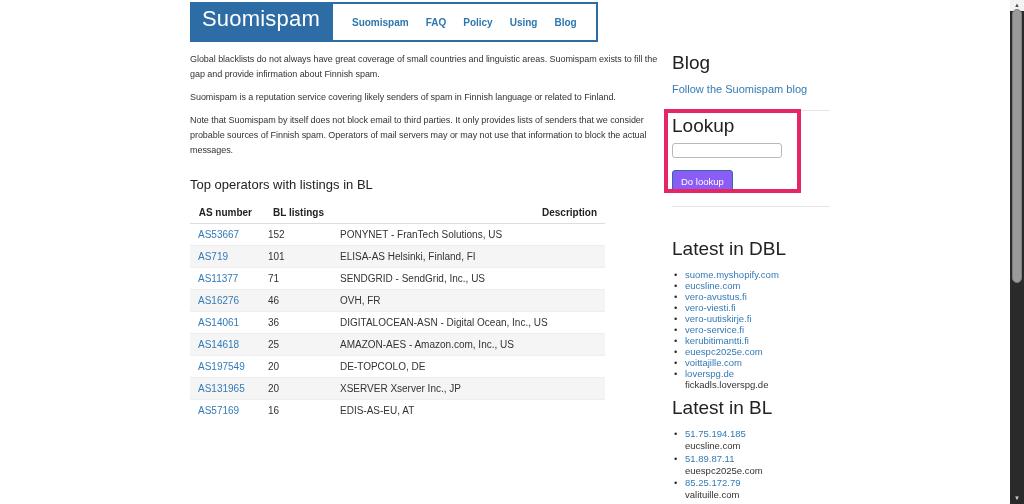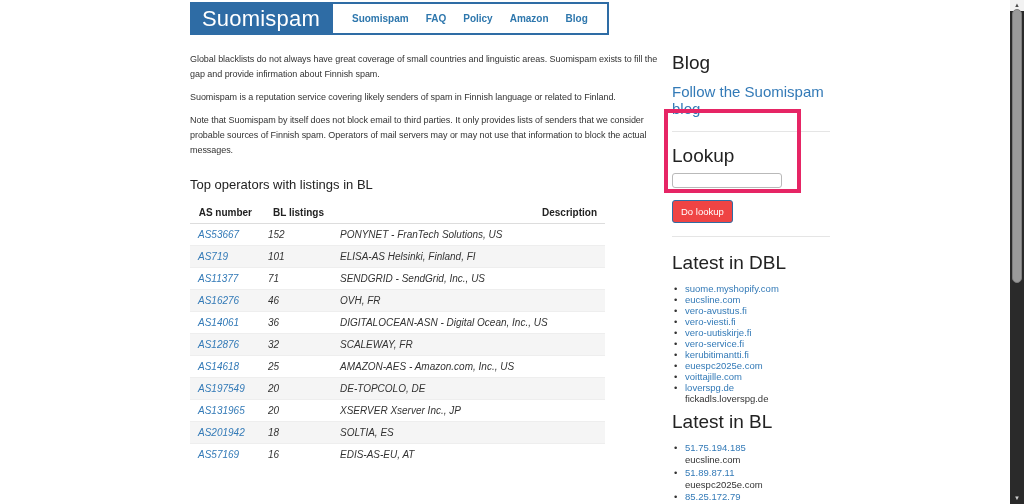--- a/index.html
+++ b/index.html
@@ -1,53 +1,53 @@
 <!DOCTYPE html>
 <html><head>
 <meta charset="utf-8">
 <style>
   * { margin:0; padding:0; box-sizing:border-box; }
   html,body { width:1024px; height:504px; overflow:hidden; background:#fff;
     font-family:"Liberation Sans", sans-serif; color:#333; }
 
   
-  .site-header { position:absolute; left:190px; top:2px; height:33px;
+  .site-header { position:absolute; left:190px; top:2px; height:40px;
     border:2px solid #2e6ca5; display:inline-flex; align-items:stretch; background:#fff; }
   .brand { background:#2e6ca5; color:#fff; font-size:22px; line-height:29px;
     padding:0 13px 0 10px; letter-spacing:0.2px; }
   .nav { display:flex; align-items:center; gap:17px; padding:0 19px; }
   .nav a { color:#2e77ad; font-size:10px; font-weight:bold; text-decoration:none; }
 
   
   .main { position:absolute; left:190px; top:44px; width:472px; }
   .main p { margin-top:8px; font-size:9px; letter-spacing:-0.05px;
     line-height:15px; color:#333; }
   .main h2 { margin-top:19px; font-size:13px; font-weight:500; color:#222; }
   table { margin-top:9px; border-collapse:collapse; width:415px; }
   th { text-align:right; font-size:10px; padding:6px 8px 5px 8px;
     border-bottom:1px solid #ddd; color:#222; }
-  td { font-size:10px; padding:5px 8px; border-top:1px solid #eee;font-style:italic; }
+  td { font-size:10px; padding:5px 8px; border-top:1px solid #eee; }
   tr:nth-child(even) td { background:#f5f5f5; }
   th:nth-child(1){ width:70px; } th:nth-child(2){ width:72px; }
   td a { color:#337ab7; text-decoration:none; }
 
   
   .sidebar { position:absolute; left:672px; top:44px; width:158px; }
   .sidebar h2 { font-size:19px; font-weight:500; color:#222; }
   .sidebar .h-blog { margin-top:8px; }
-  .blog-link { display:inline-block; margin-top:9px; font-size:15px;
+  .blog-link { display:inline-block; margin-top:9px; font-size:11px;
     color:#337ab7; text-decoration:none; }
   .sidebar hr { border:none; border-top:1px solid #e5e5e5; margin-top:13px; }
-  .h-lookup { margin-top:13px; }
+  .h-lookup { margin-top:4px; }
   .lookup-input { display:block; margin-top:6px; width:110px; height:15px;
     border:1px solid #b9b9b9; border-radius:3px; font-size:9.5px; padding:0 4px; }
-  .lookup-btn { display:inline-block; margin-top:12px; background:#ef4444;
+  .lookup-btn { display:inline-block; margin-top:12px; background:#8b5cf6;
     border:1px solid #2e6da4; border-radius:3px; color:#fff; font-size:9.5px;
     padding:5px 8px; cursor:pointer; font-family:inherit; }
-  .h-dbl { margin-top:15px; }
+  .h-dbl { margin-top:31px; }
   .h-bl  { margin-top:7px; }
   ul.side-list { list-style:none; margin-top:9px; }
   ul.side-list li { position:relative; padding-left:13px; }
   ul.side-list li::before { content:"\2022"; position:absolute; left:2px; color:#333; }
   .dbl-list li { line-height:11px; font-size:9.5px; }
   .dbl-list a { color:#337ab7; text-decoration:none; }
   .dbl-note { color:#333; }
   .bl-list li { line-height:12.3px; font-size:9.5px; }
   .bl-list a { color:#337ab7; text-decoration:none; }
   .bl-domain { color:#333; }
@@ -72,21 +72,21 @@
 <header class="site-header">
   <div class="brand">Suomispam</div>
   <nav class="nav">
 
       <a href="#">Suomispam</a>
 
       <a href="#">FAQ</a>
 
       <a href="#">Policy</a>
 
-      <a href="#">Amazon</a>
+      <a href="#">Using</a>
 
       <a href="#">Blog</a>
     </nav>
 </header>
 
 <main class="main">
   <p>Global blacklists do not always have great coverage of small countries and linguistic areas. Suomispam exists to fill the gap and provide infirmation about Finnish spam.</p>
   <p>Suomispam is a reputation service covering likely senders of spam in Finnish language or related to Finland.</p>
   <p>Note that Suomispam by itself does not block email to third parties. It only provides lists of senders that we consider probable sources of Finnish spam. Operators of mail servers may or may not use that information to block the actual messages.</p>
 
@@ -125,50 +125,40 @@
           <td>46</td>
           <td>OVH, FR</td>
         </tr>
 
         <tr>
           <td><a href="#">AS14061</a></td>
           <td>36</td>
           <td>DIGITALOCEAN-ASN - Digital Ocean, Inc., US</td>
         </tr>
 
-        <tr>
-          <td><a href="#">AS12876</a></td>
-          <td>32</td>
-          <td>SCALEWAY, FR</td>
-        </tr>
 
 
         <tr>
           <td><a href="#">AS14618</a></td>
           <td>25</td>
           <td>AMAZON-AES - Amazon.com, Inc., US</td>
         </tr>
 
         <tr>
           <td><a href="#">AS197549</a></td>
           <td>20</td>
           <td>DE-TOPCOLO, DE</td>
         </tr>
 
         <tr>
           <td><a href="#">AS131965</a></td>
           <td>20</td>
           <td>XSERVER Xserver Inc., JP</td>
         </tr>
 
-        <tr>
-          <td><a href="#">AS201942</a></td>
-          <td>18</td>
-          <td>SOLTIA, ES</td>
-        </tr>
 
 
         <tr>
           <td><a href="#">AS57169</a></td>
           <td>16</td>
           <td>EDIS-AS-EU, AT</td>
         </tr>
       </tbody>
   </table>
 </main>

